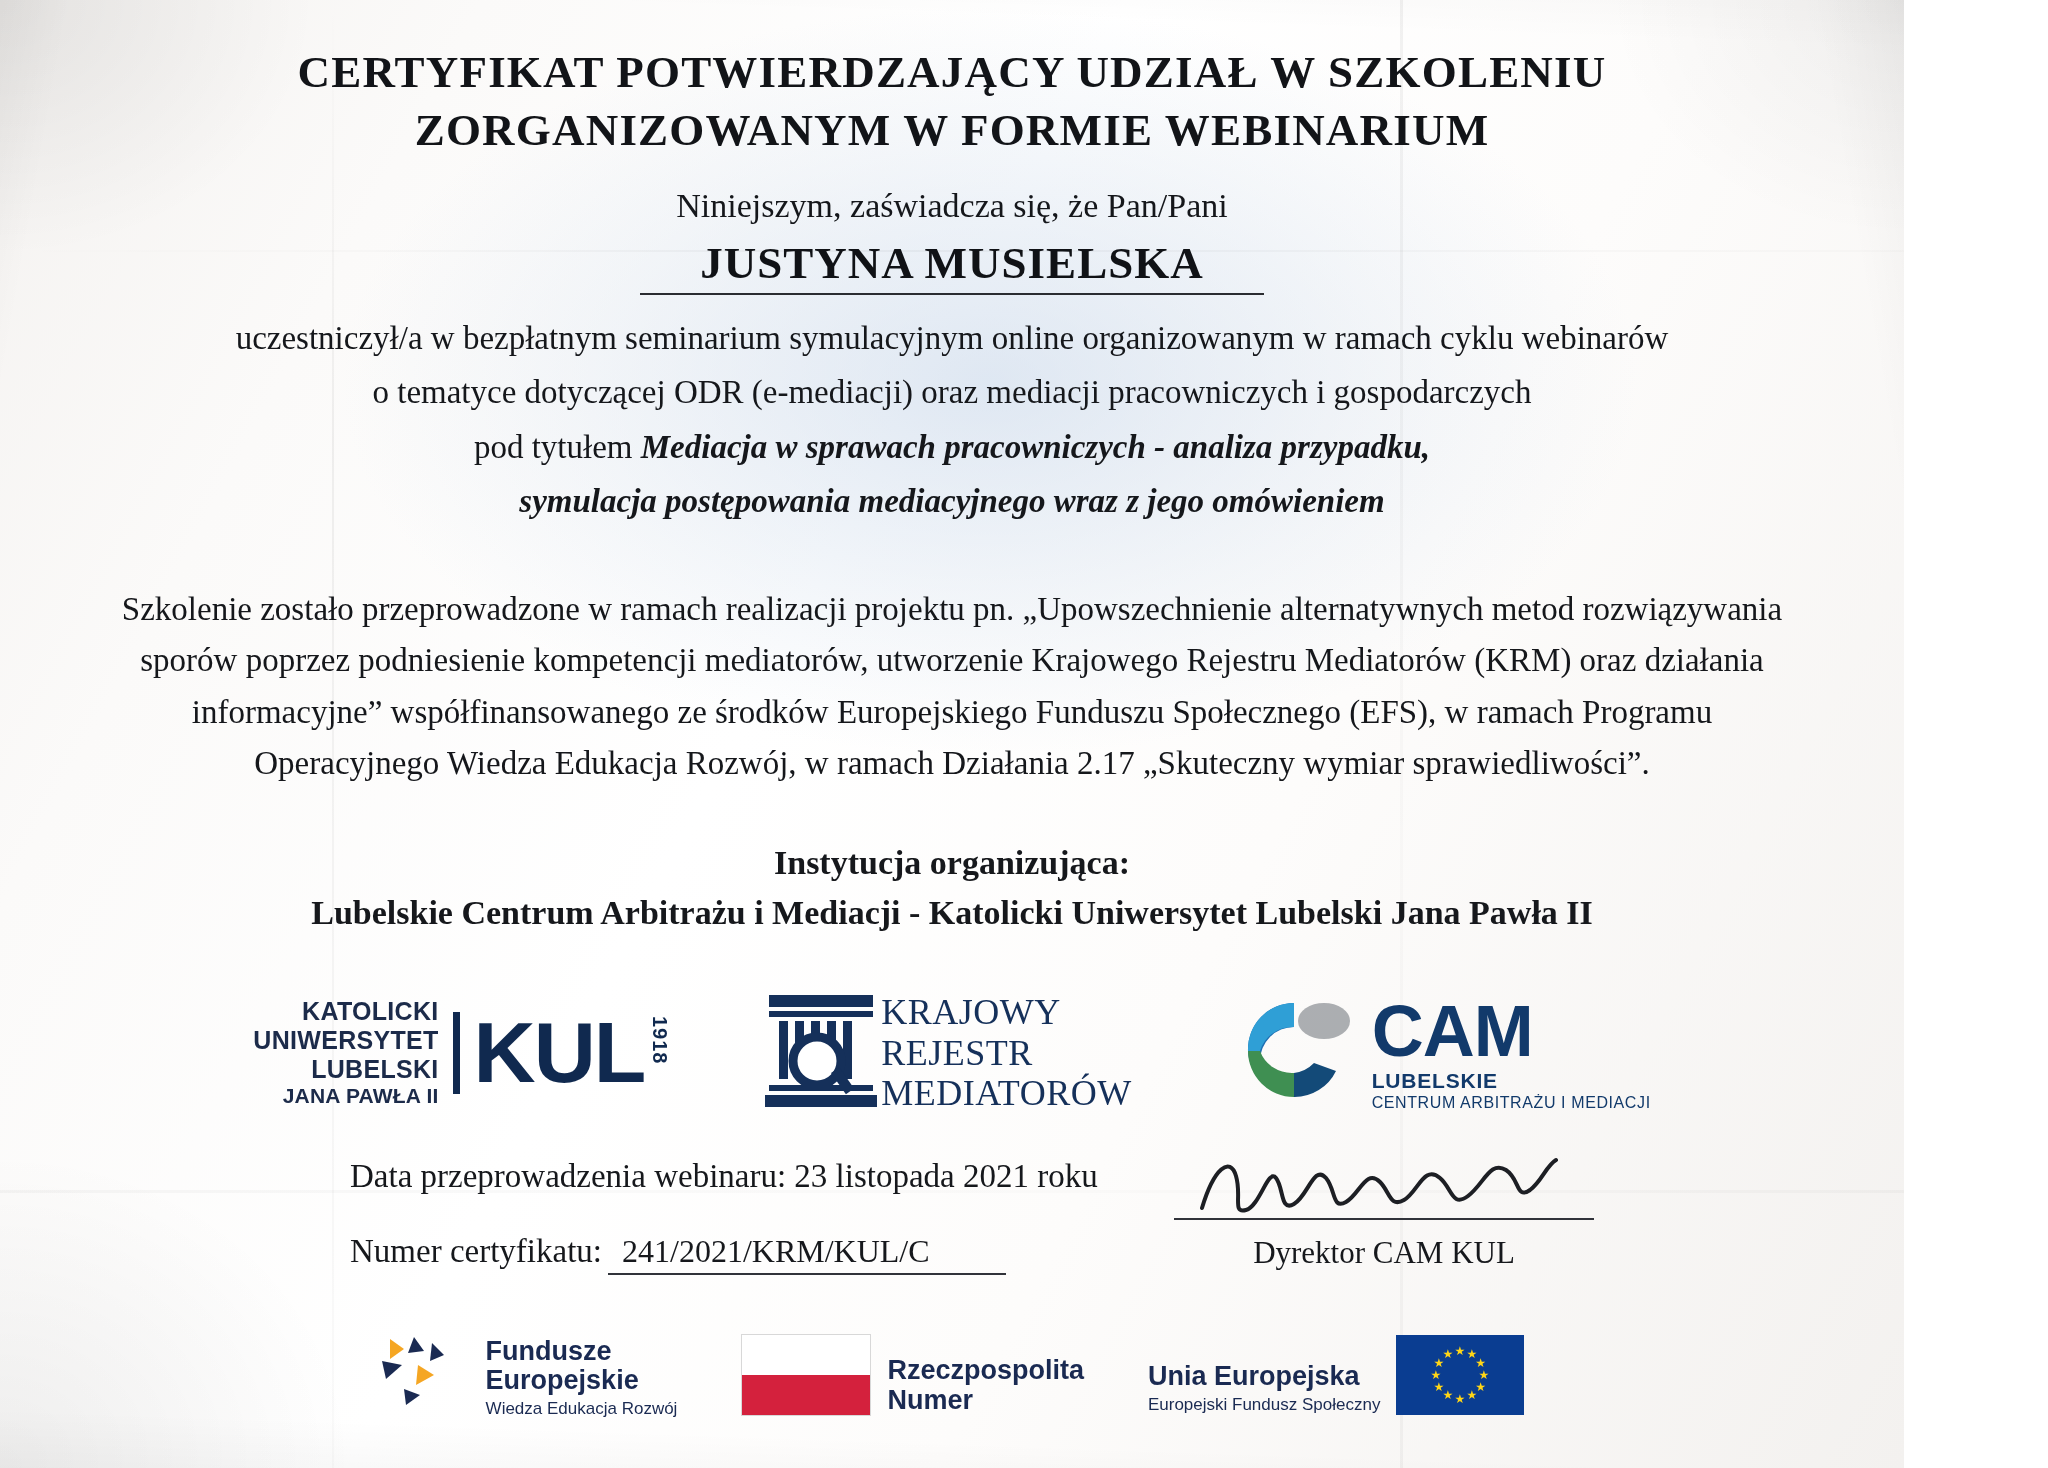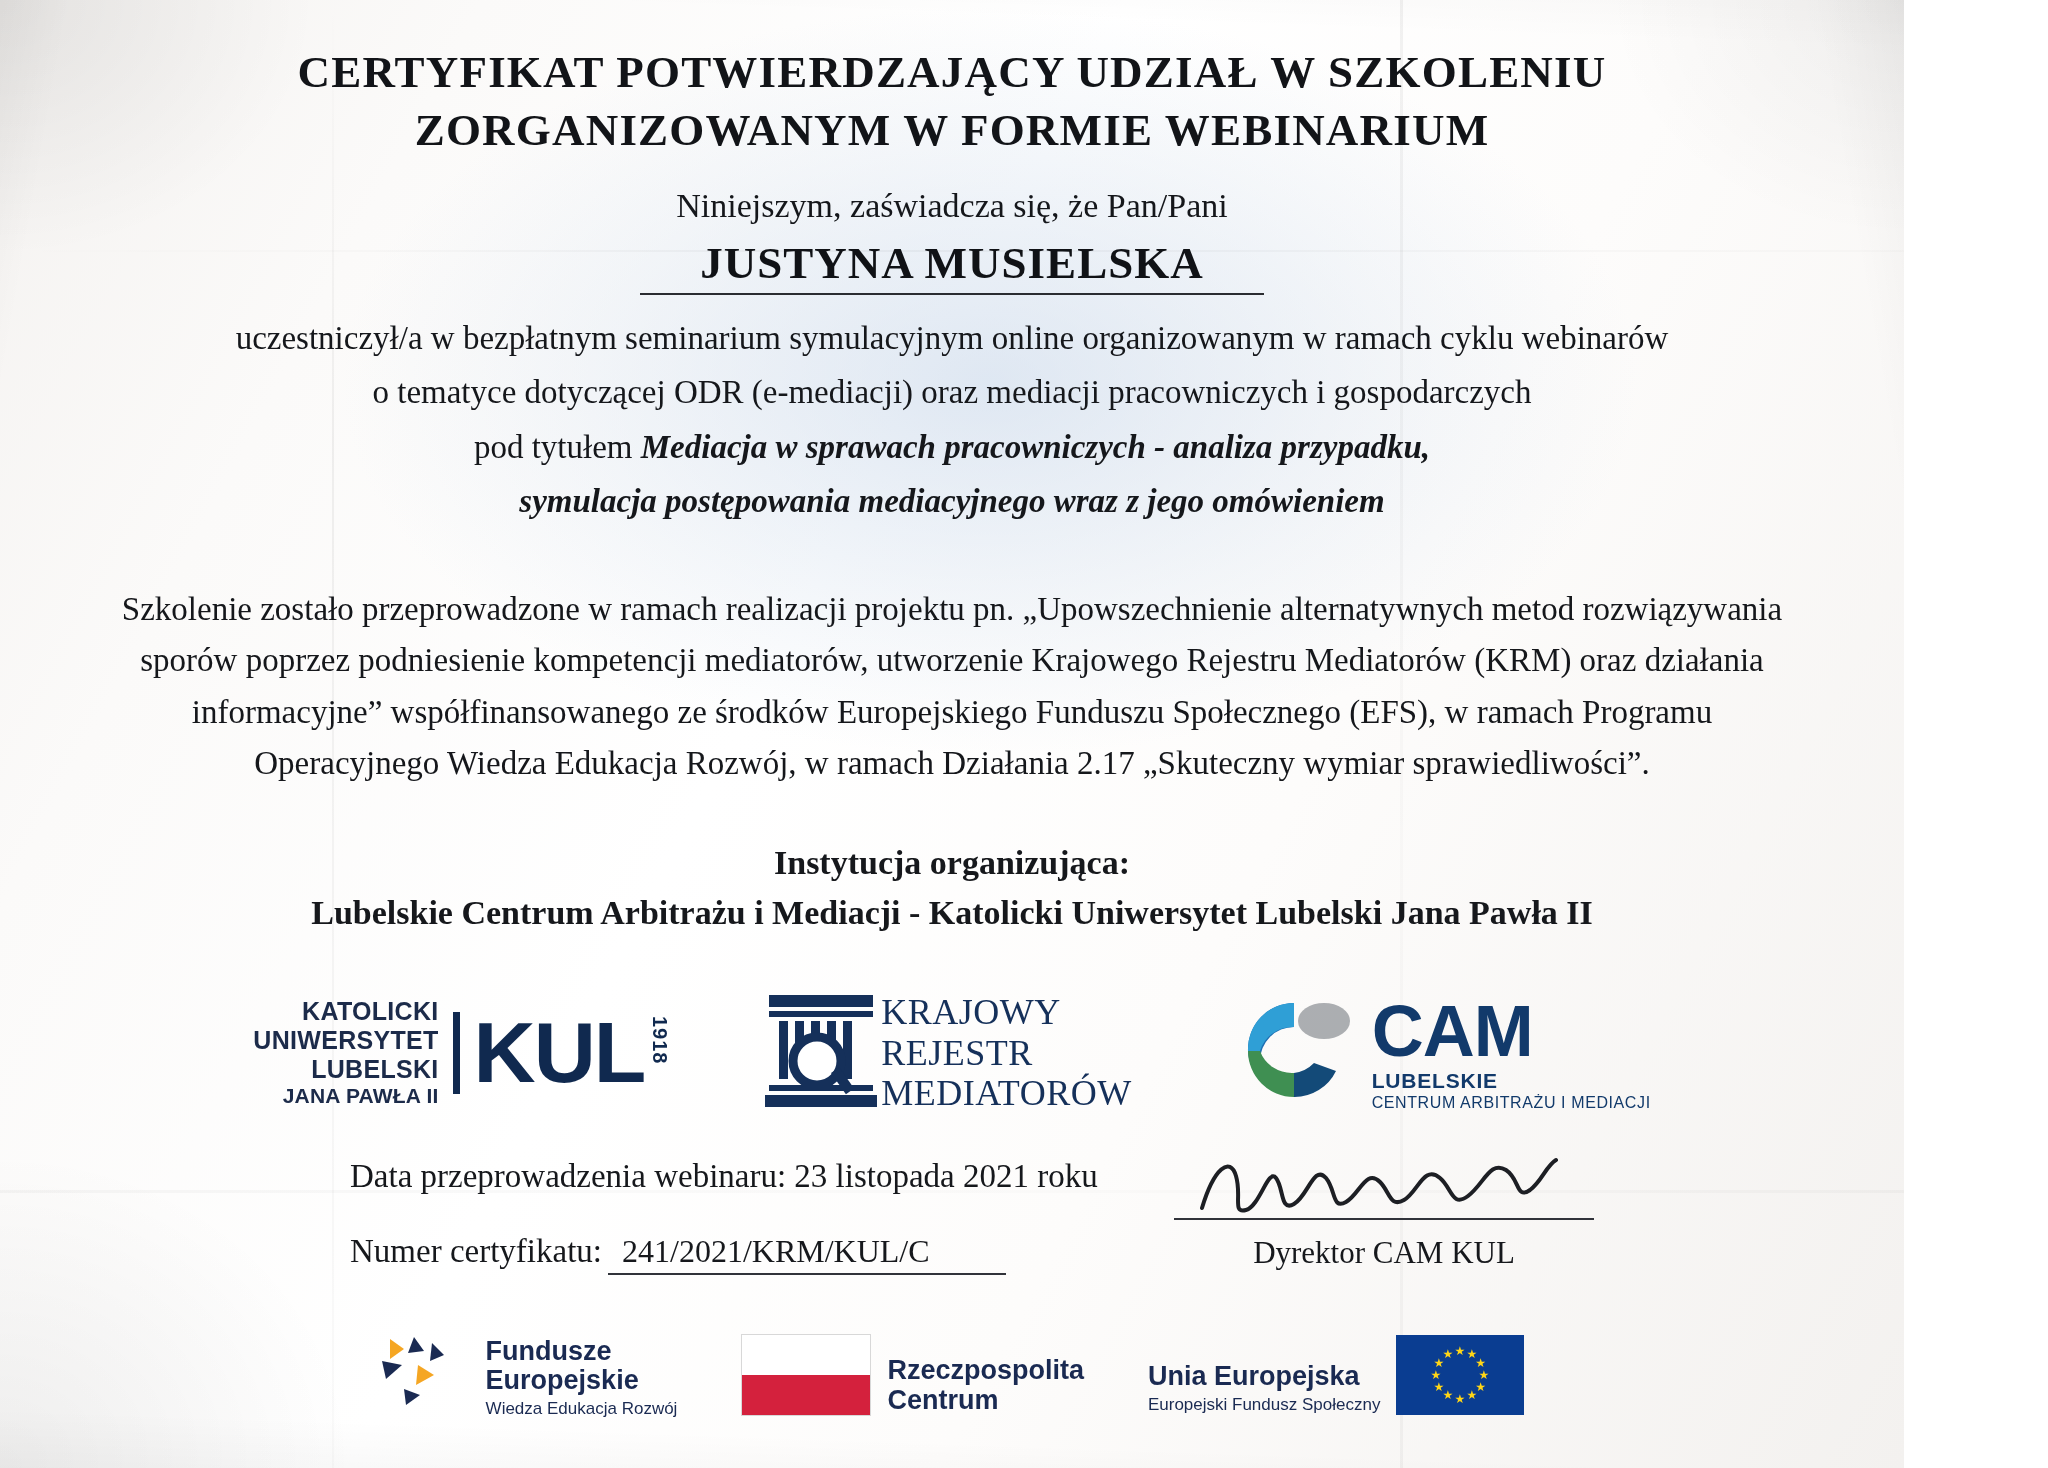--- a/index.html
+++ b/index.html
@@ -406,21 +406,21 @@
           <span class="big">Fundusze</span>
           <span class="big">Europejskie</span>
           <span class="small">Wiedza Edukacja Rozwój</span>
         </div>
       </div>
 
       <div class="eu-item">
         <span class="flag-pl"></span>
         <div class="eu-label center">
           <span class="big">Rzeczpospolita</span>
-          <span class="big">Centrum</span>
+          <span class="big">Numer</span>
         </div>
       </div>
 
       <div class="eu-item">
         <div class="eu-label center">
           <span class="big">Unia Europejska</span>
           <span class="small">Europejski Fundusz Społeczny</span>
         </div>
         <span class="flag-eu" id="eu-flag">
             <span class="star" style="left: 58px; top: 10px;">★</span>

